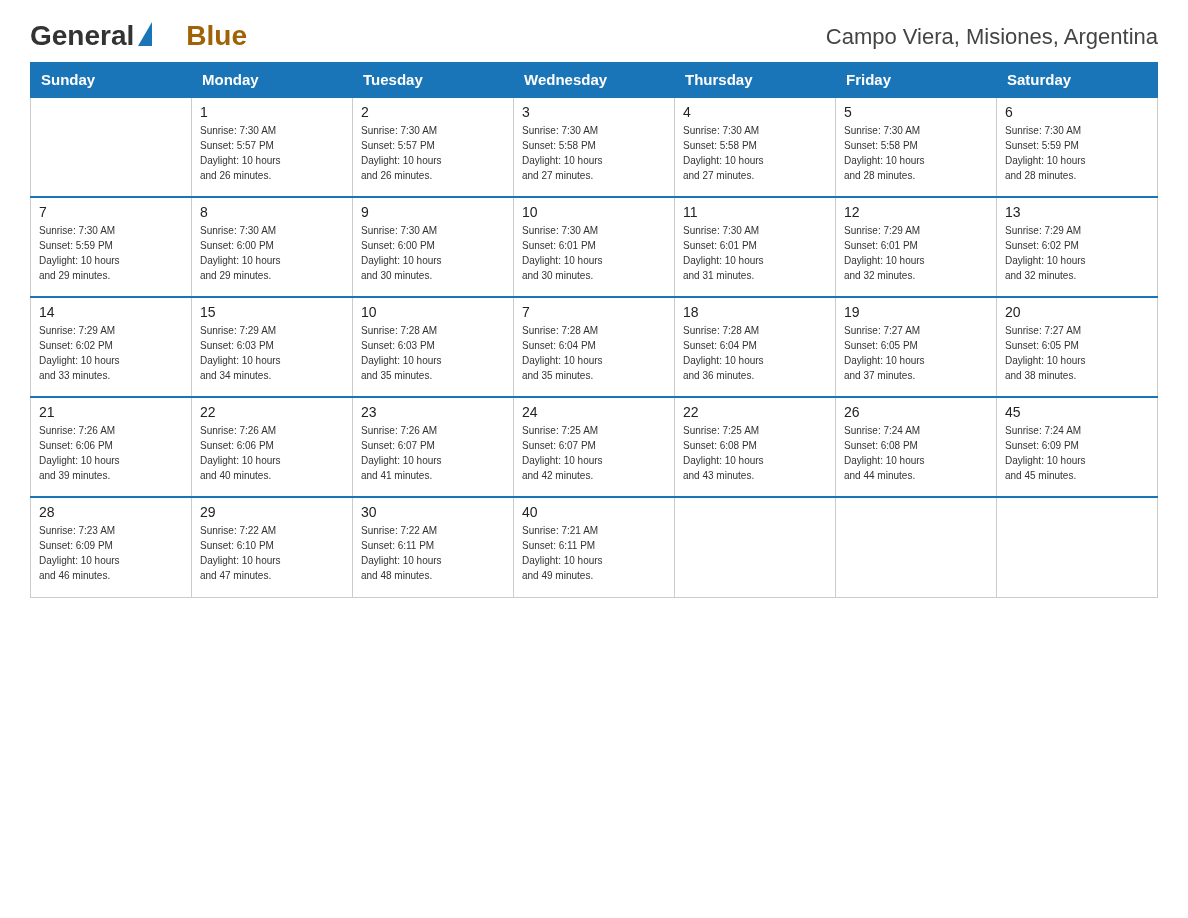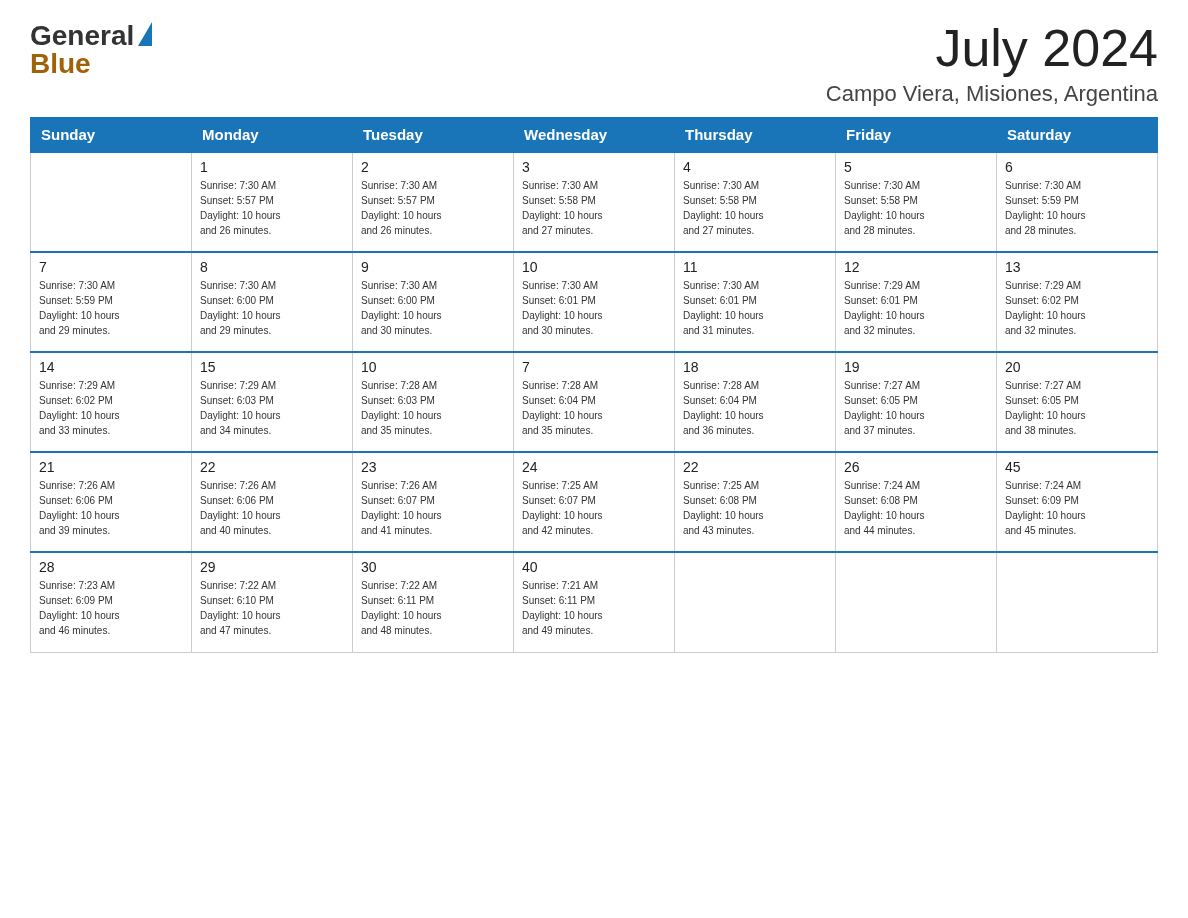--- a/index.html
+++ b/index.html
@@ -11,22 +11,23 @@
       padding: 20px 30px;
     }
     .header {
       display: flex;
       justify-content: space-between;
       align-items: flex-start;
       margin-bottom: 10px;
     }
     .logo {
       display: flex;
-      flex-direction: column;
-      align-items: flex-start;
+      flex-direction: row;
+      align-items: flex-end;
+      gap: 34px;
     }
     .logo-top {
       display: flex;
       align-items: center;
     }
     .logo-text-general {
       font-size: 28px;
       font-weight: bold;
       color: #333;
     }
@@ -104,21 +105,20 @@
 
 <div class="header">
   <div class="logo">
     <div class="logo-top">
       <span class="logo-text-general">General</span>
       <div class="logo-triangle"></div>
     </div>
     <span class="logo-text-blue">Blue</span>
   </div>
   <div class="title-section">
-    <div class="month-year">July 2024</div>
     <div class="location">Campo Viera, Misiones, Argentina</div>
   </div>
 </div>
 
 <table class="calendar">
   <thead>
     <tr>
     <th>Sunday</th>
         <th>Monday</th>
         <th>Tuesday</th>

